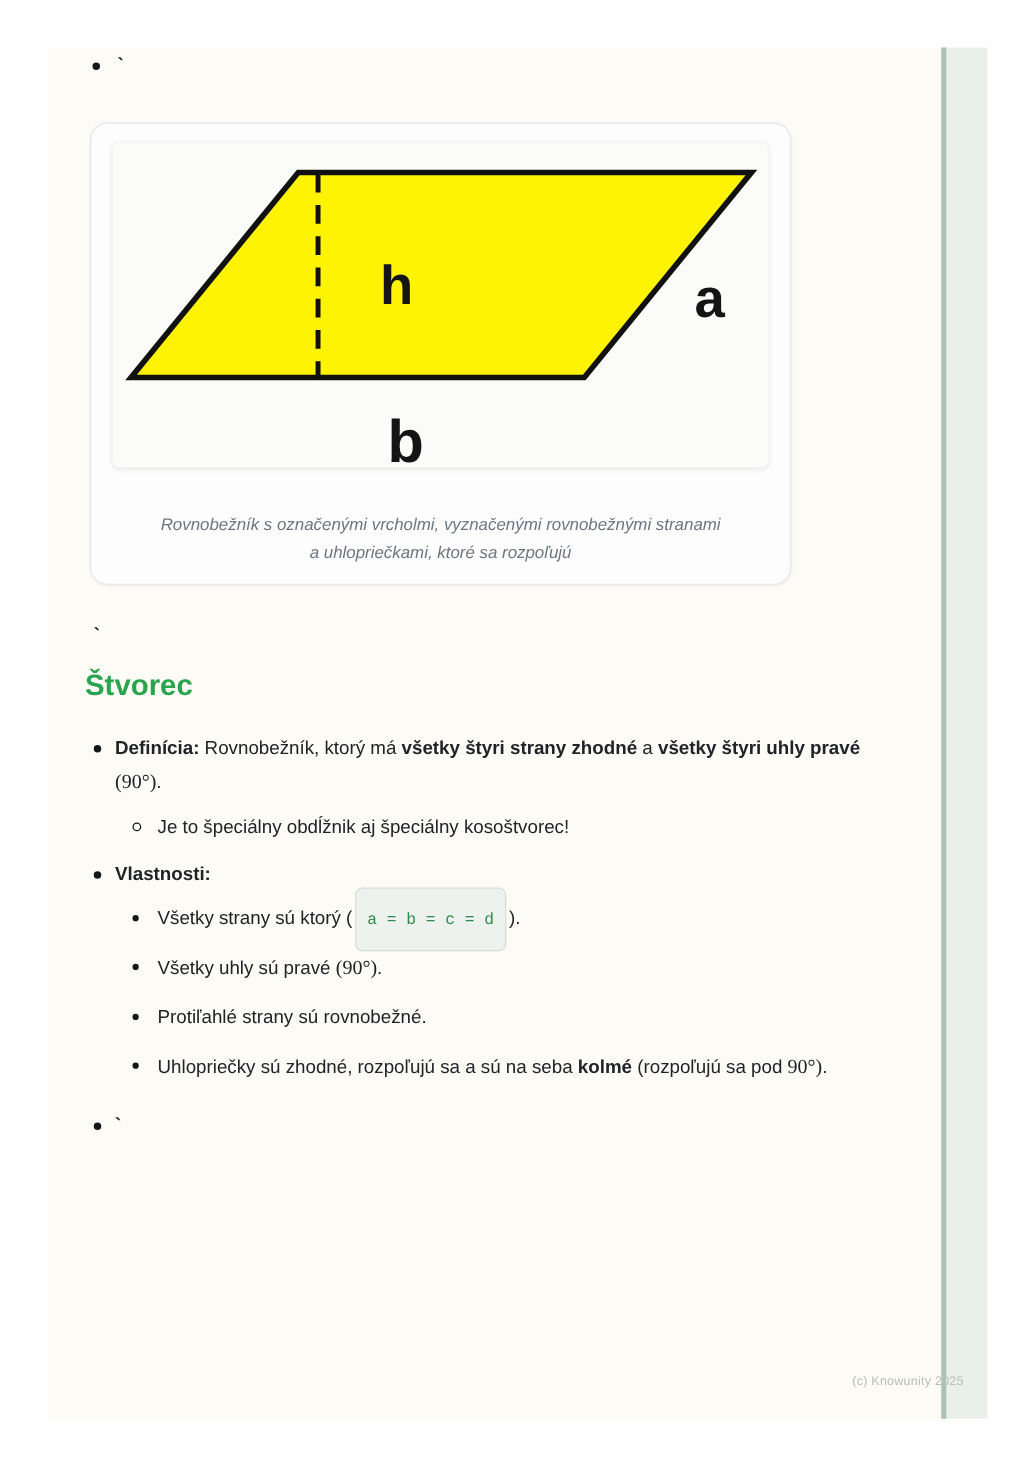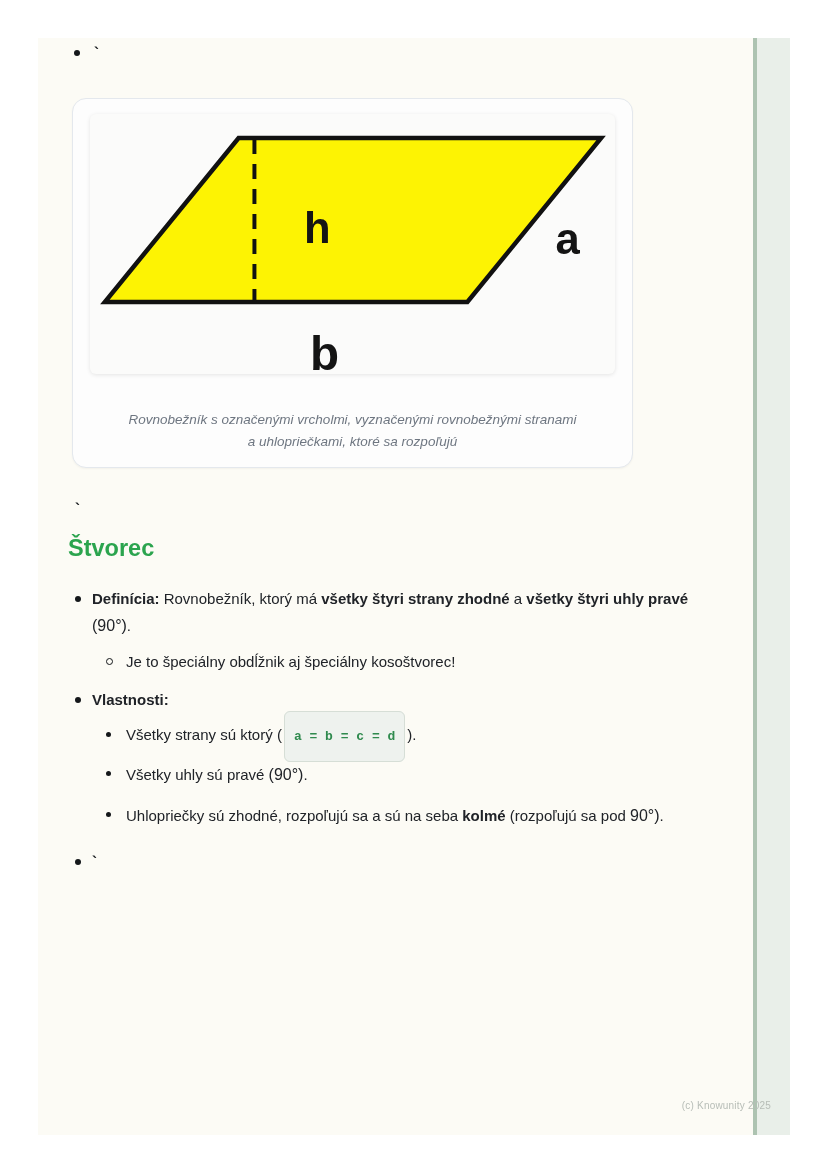--- a/index.html
+++ b/index.html
@@ -25,22 +25,22 @@
   .section{position:absolute;left:30px;top:496px;width:648px;}
   .section h2{margin:0 0 24px 0;font-size:23.5px;line-height:1.2;font-weight:700;}
   ul.lst{list-style:none;margin:0;padding:0;font-size:15px;line-height:1.72;}
   ul.lst > li{position:relative;padding-left:24px;margin-bottom:12px;}
   ul.lst > li::before{content:"";position:absolute;left:7px;top:10px;width:6px;height:6px;border-radius:50%;background:#14171a;}
   ul.sub{list-style:none;margin:9px 0 0 0;padding:0;}
   ul.sub > li{position:relative;padding-left:34px;margin-bottom:13px;}
   ul.sub > li::before{content:"";position:absolute;left:14px;top:10px;width:5px;height:5px;border-radius:50%;background:#14171a;}
   ul.sub > li.circle::before{background:transparent;border:1.4px solid #14171a;width:5px;height:5px;top:9px;}
   .b{font-weight:700;}
-  .math{font-family:Liberation Sans, sans-serif;font-size:16px;}
-  .code{font-family:"Liberation Mono","DejaVu Sans Mono",monospace;font-size:13px;font-weight:700;
+  .math{font-family:Liberation Serif, serif;font-size:16px;}
+  .code{font-family:"Liberation Mono","DejaVu Sans Mono",monospace;font-size:13px;font-weight:400;
         background:#eef2ee;border:1px solid #d6ded6;border-radius:6px;padding:17px 9px;margin:0 2px;white-space:nowrap;}
   
   .footer{position:absolute;top:1062px;right:19px;font-size:10px;color:#b7bdb7;z-index:2;letter-spacing:.2px;}
 </style>
 </head>
 <body>
 
 <div class="canvas">
   <div class="sheet">
 
@@ -83,20 +83,23 @@
         <li>
           <span class="b">Vlastnosti:</span>
           <ul class="sub">
             <li>
               <span>Všetky strany sú ktorý (</span><span class="code" style="color:#2f8a4e;">a = b = c = d</span><span>).</span>
             </li>
             <li>
               <span>Všetky uhly sú pravé </span><span class="math">(90°)</span><span>.</span>
             </li>
             <li>
+              <span>Protiľahlé strany sú rovnobežné.</span>
+            </li>
+            <li>
               <span>Uhlopriečky sú zhodné, rozpoľujú sa a sú na seba </span><span class="b">kolmé</span><span> (rozpoľujú sa pod </span><span class="math">90°)</span><span>.</span>
             </li>
           </ul>
         </li>
 
         <li style="margin-top:20px;">
           <span class="tick">`</span>
         </li>
 
       </ul>

